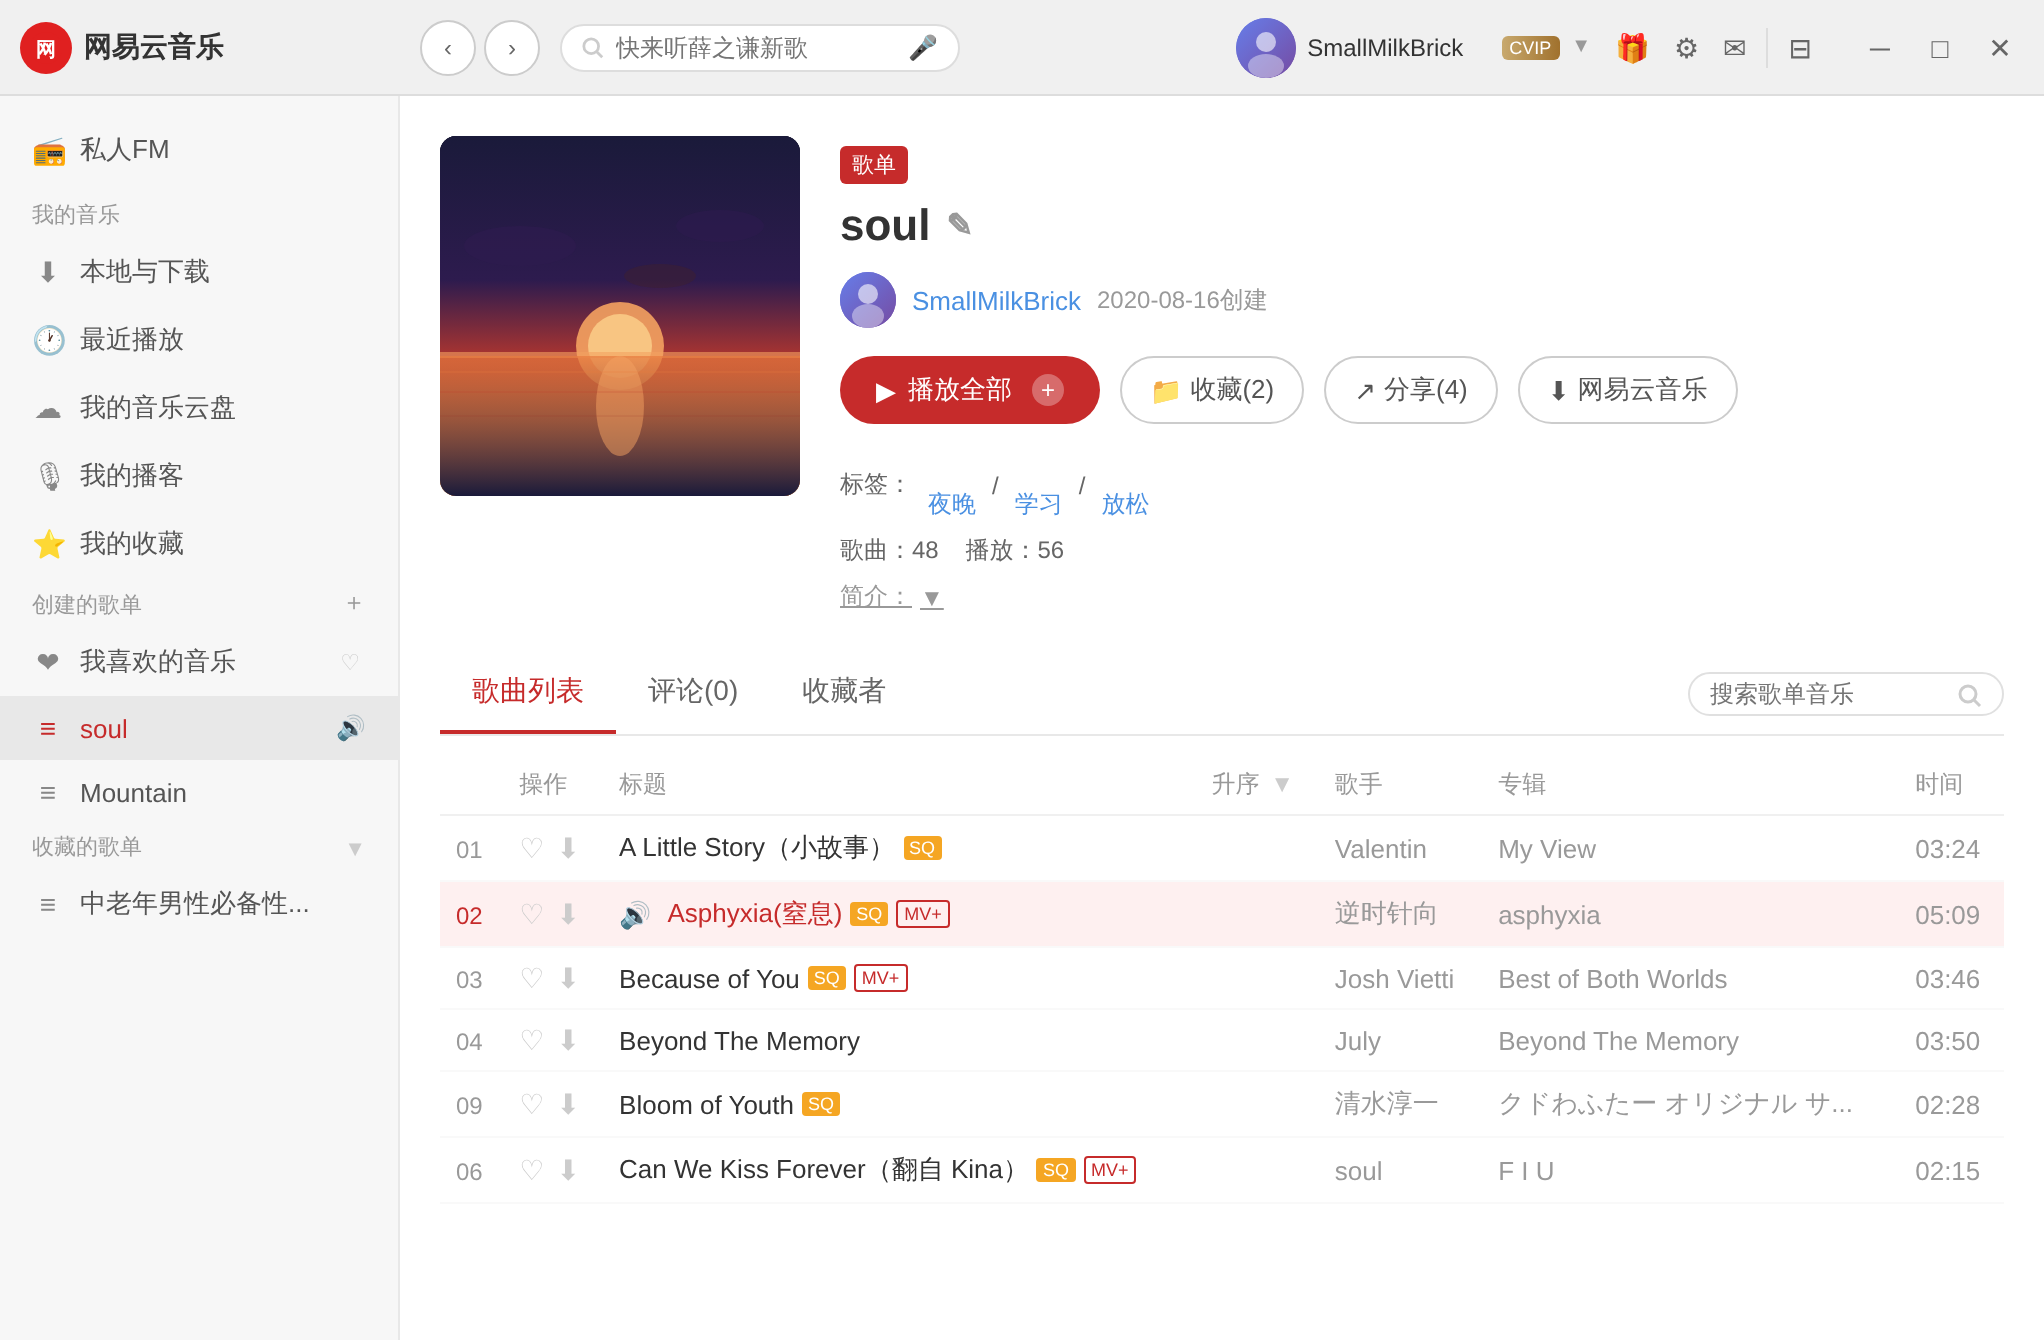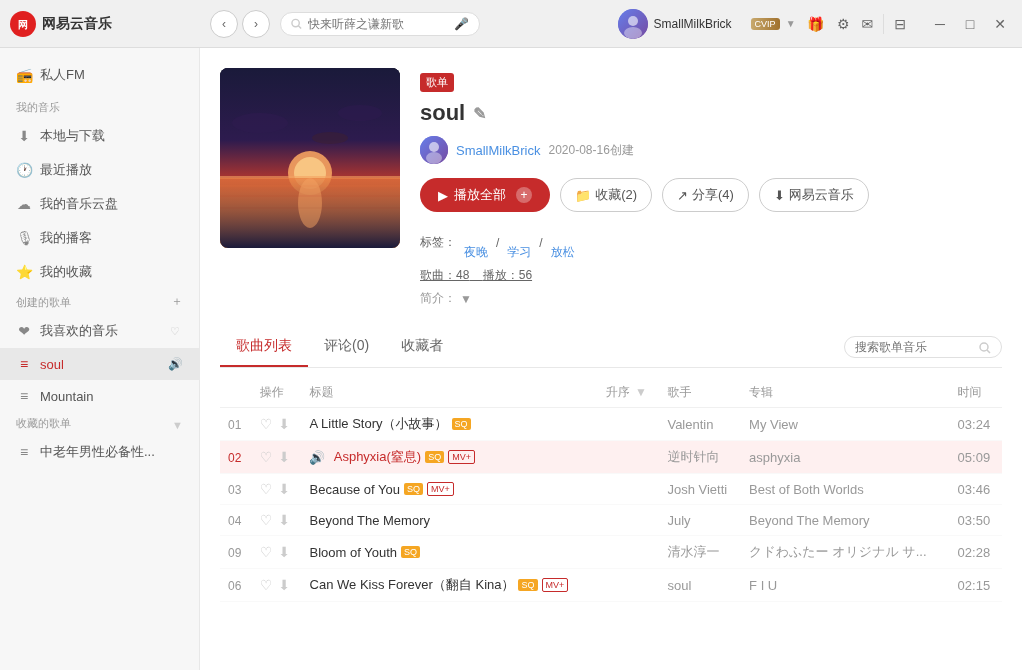--- a/index.html
+++ b/index.html
@@ -58,22 +58,22 @@
     .creator-avatar { width: 28px; height: 28px; border-radius: 50%; background: linear-gradient(135deg, #667eea, #764ba2); }
     .creator-name { color: #4a90e2; font-size: 13px; cursor: pointer; }
     .creator-date { color: #999; font-size: 12px; }
     .action-btns { display: flex; gap: 10px; margin-bottom: 12px; }
     .btn-play { background: #c62b2b; color: white; border: none; border-radius: 20px; padding: 8px 18px; cursor: pointer; font-size: 13px; display: flex; align-items: center; gap: 6px; }
     .btn-collect { background: white; color: #555; border: 1px solid #ccc; border-radius: 20px; padding: 7px 14px; cursor: pointer; font-size: 13px; display: flex; align-items: center; gap: 4px; }
     .btn-share { background: white; color: #555; border: 1px solid #ccc; border-radius: 20px; padding: 7px 14px; cursor: pointer; font-size: 13px; display: flex; align-items: center; gap: 4px; }
     .btn-download { background: white; color: #555; border: 1px solid #ccc; border-radius: 20px; padding: 7px 14px; cursor: pointer; font-size: 13px; display: flex; align-items: center; gap: 4px; }
     .playlist-tags { display: flex; align-items: center; gap: 8px; margin-bottom: 6px; font-size: 12px; color: #666; text-align: right; }
     .tag-link { color: #4a90e2; cursor: pointer; margin-top: 20px; }
-    .playlist-stats { font-size: 12px; color: #666; margin-bottom: 6px; text-decoration: underline; }
-    .playlist-desc { font-size: 12px; color: #999; overflow: hidden; text-overflow: ellipsis; white-space: nowrap; max-width: 500px; display: flex; align-items: center; gap: 4px; }
+    .playlist-stats { font-size: 12px; color: #666; margin-bottom: 6px; }
+    .playlist-desc { font-size: 12px; color: #999; overflow: hidden; text-overflow: ellipsis; white-space: nowrap; max-width: 500px; display: flex; align-items: center; gap: 4px; text-decoration: underline; }
     .desc-expand { color: #999; cursor: pointer; }
 
     
     .tabs { display: flex; align-items: center; border-bottom: 1px solid #e8e8e8; margin-bottom: 10px; }
     .tab { padding: 10px 16px; cursor: pointer; font-size: 14px; color: #666; border-bottom: 2px solid transparent; }
     .tab.active { color: #c62b2b; border-bottom-color: #c62b2b; font-weight: 500; }
     .tab-search { margin-left: auto; display: flex; align-items: center; }
     .tab-search-box { display: flex; align-items: flex-end; border: 1px solid #e0e0e0; border-radius: 14px; padding: 3px 10px; gap: 4px; }
     .tab-search-box input { border: none; outline: none; font-size: 12px; color: #999; width: 120px; background: transparent; }
 

